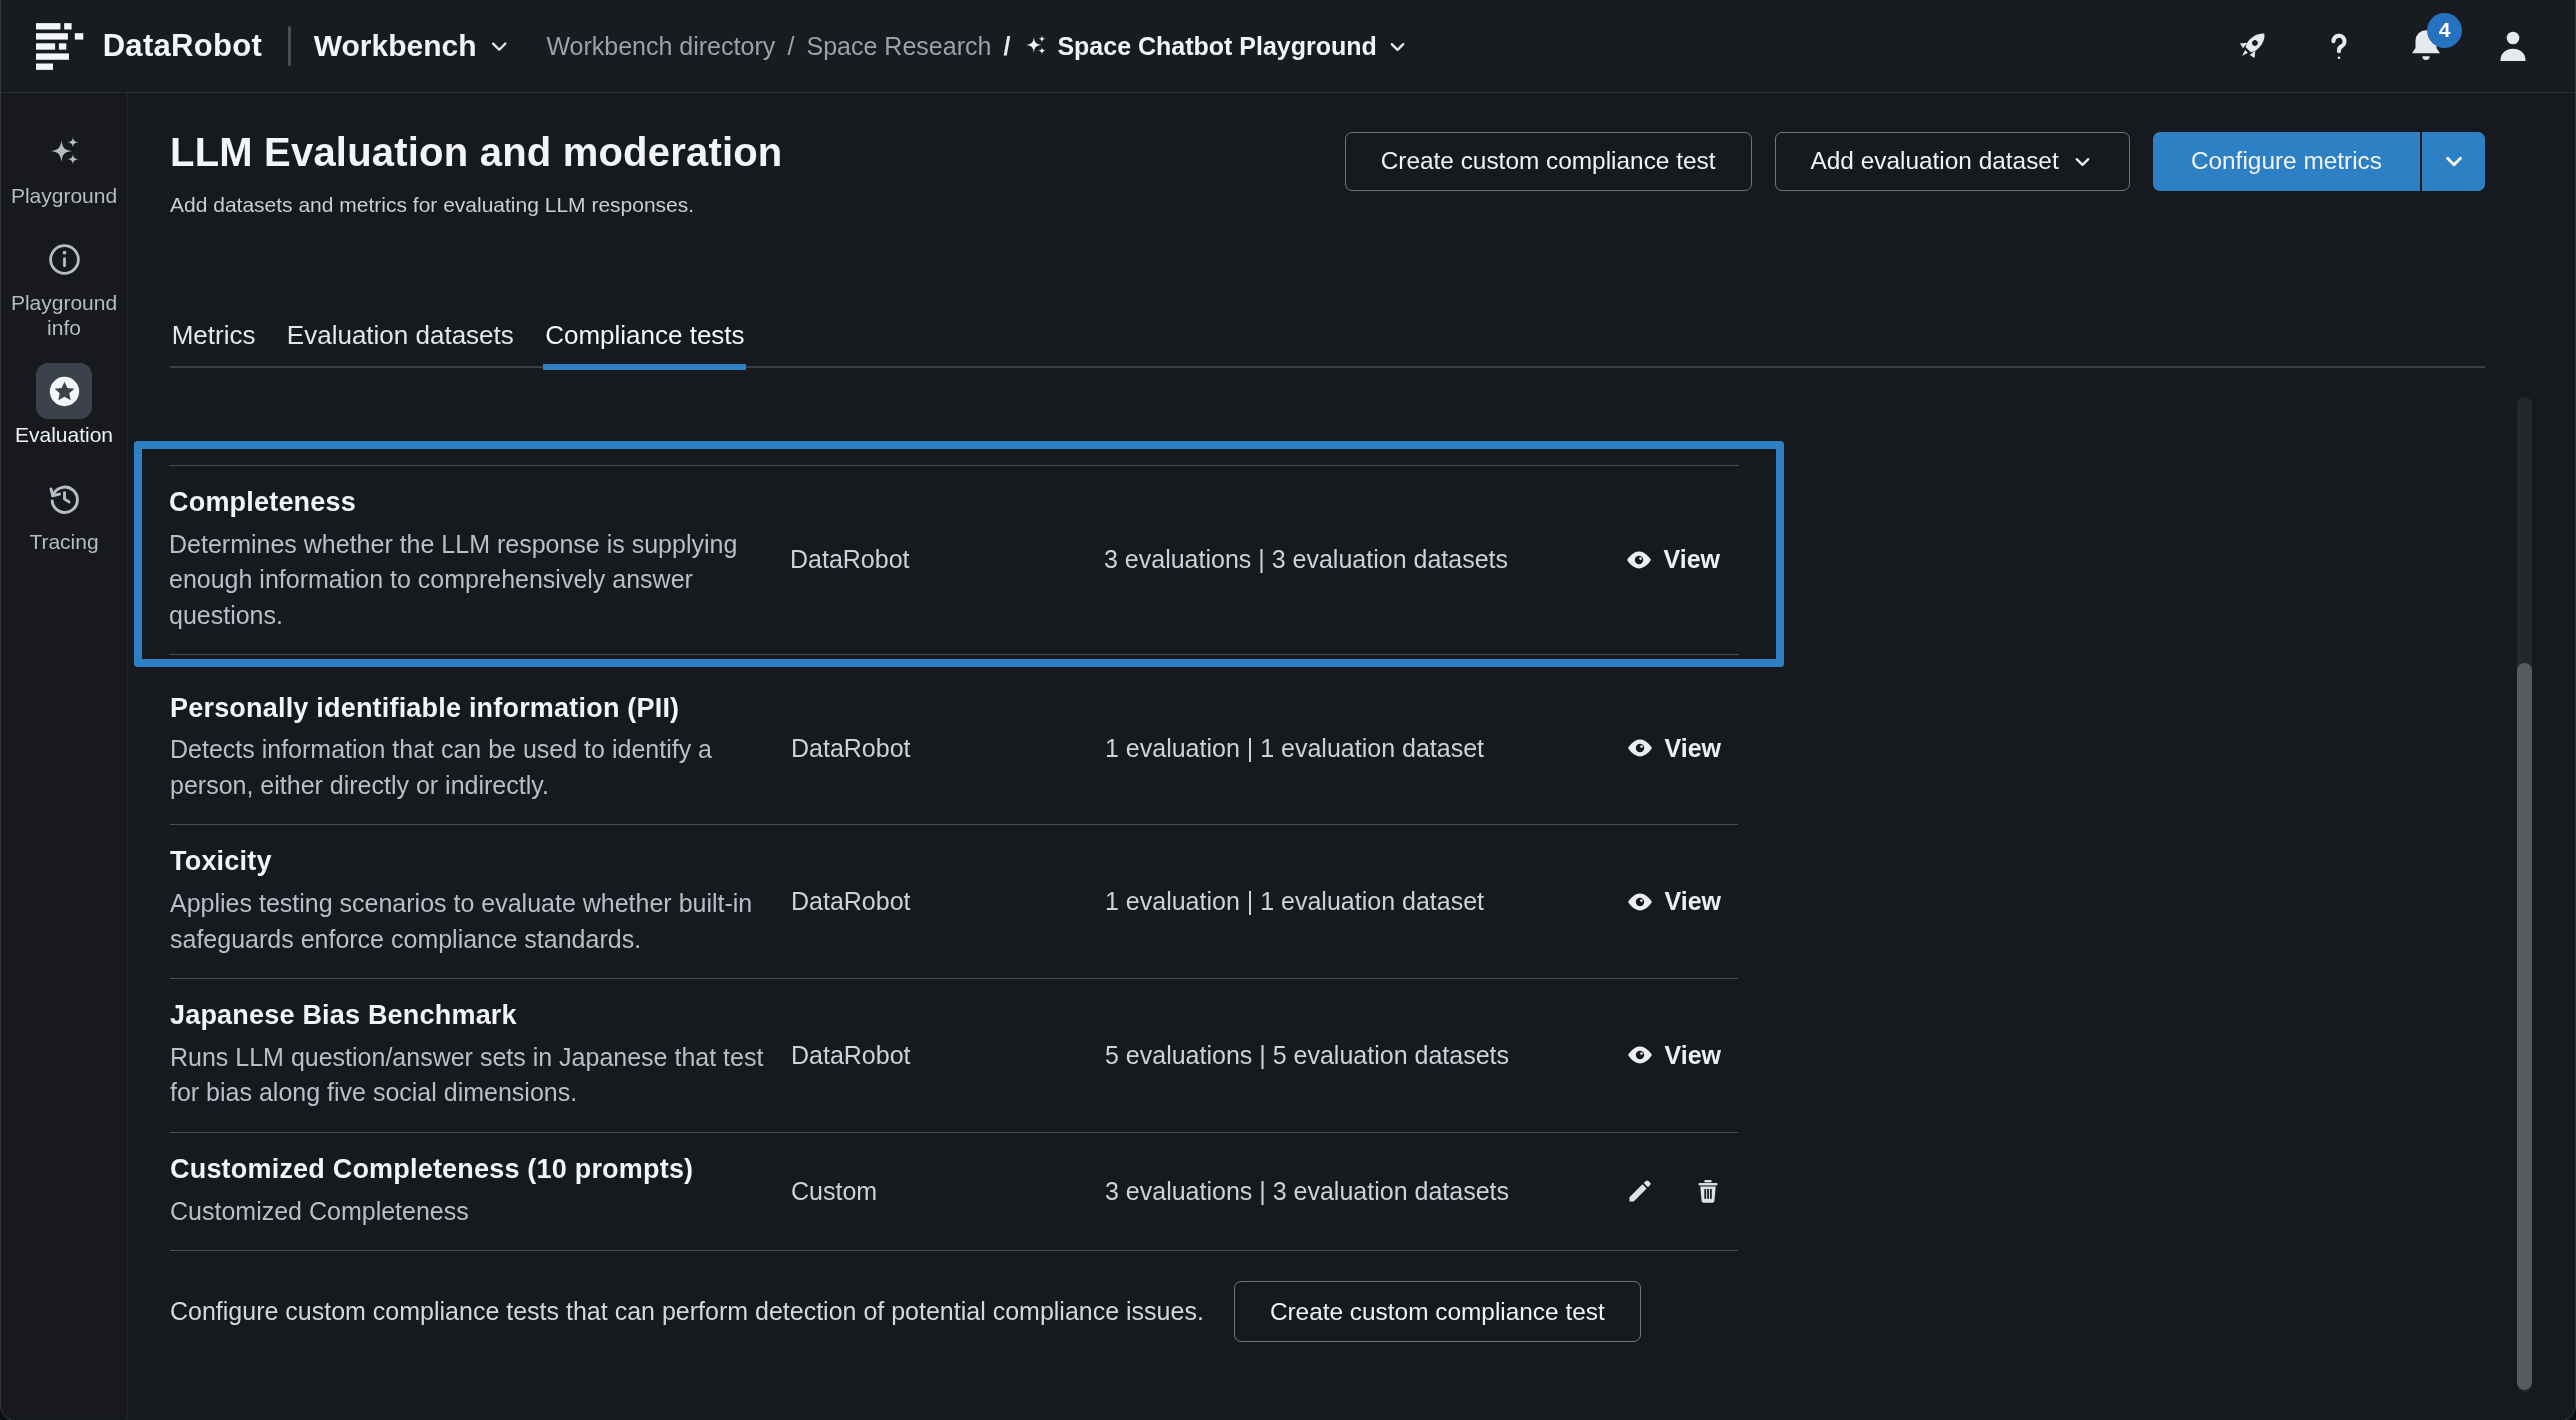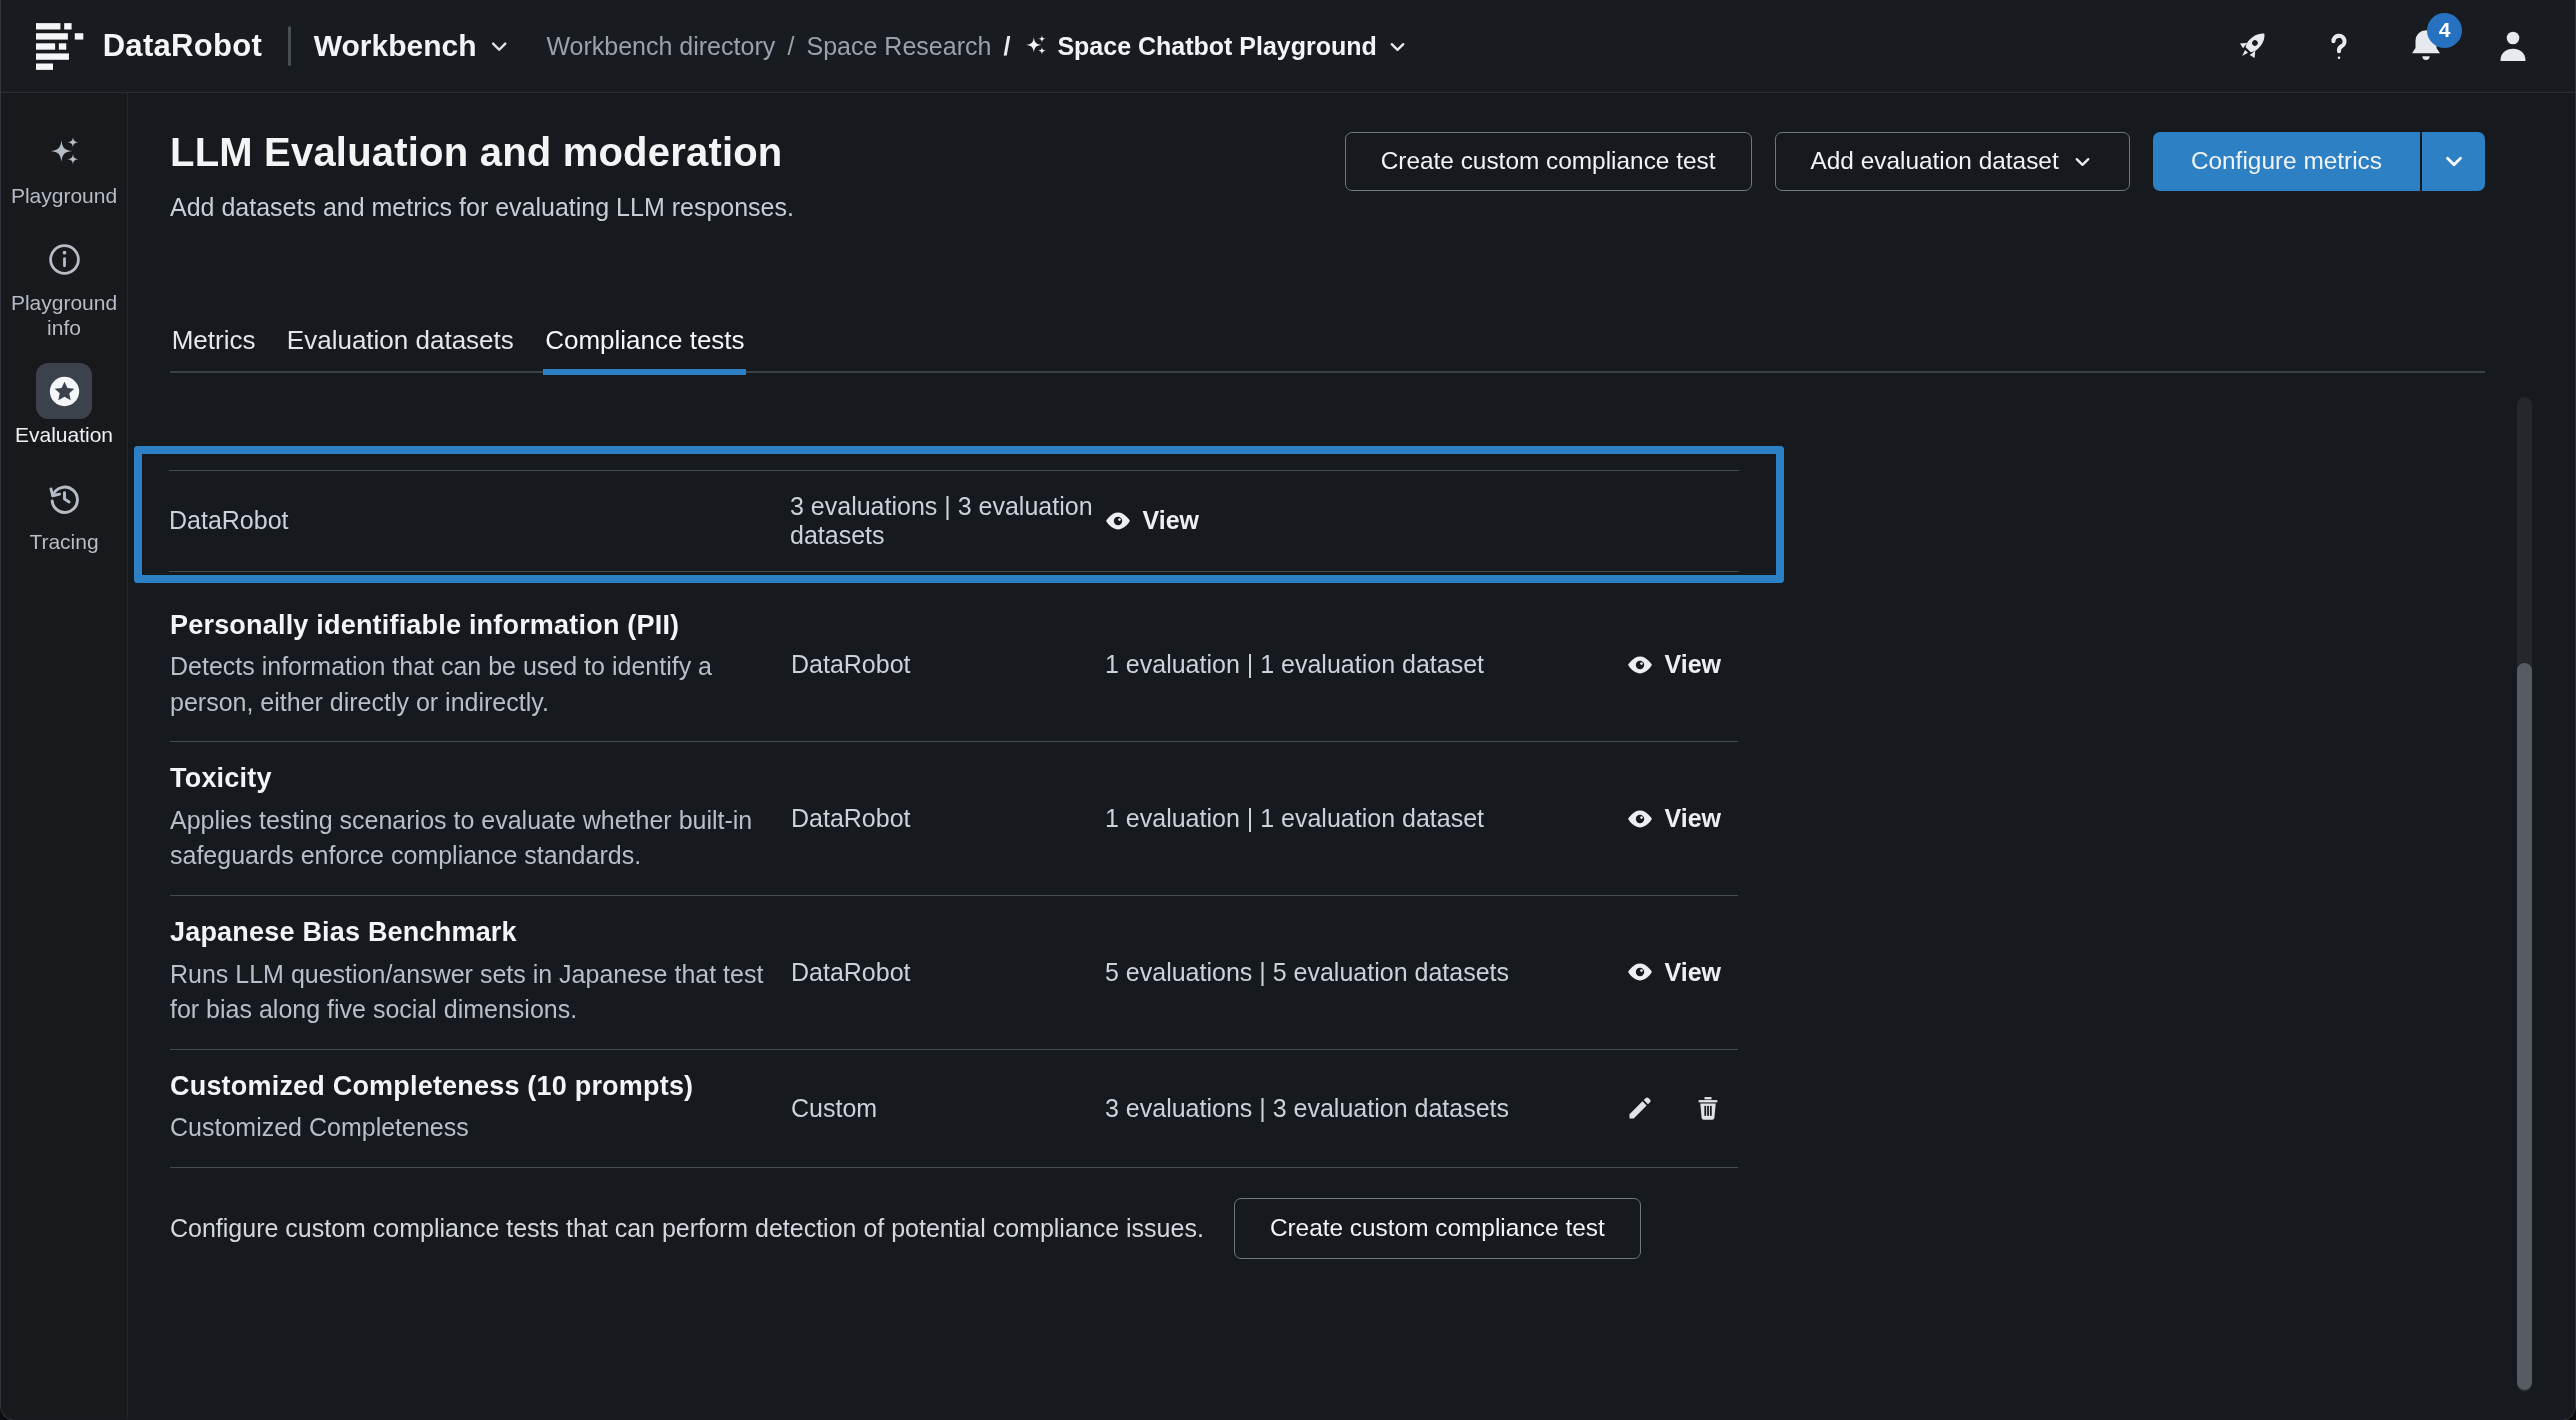--- a/index.html
+++ b/index.html
@@ -35,21 +35,21 @@
   .nav-icon { width:56px; height:56px; border-radius:12.2px; display:flex; align-items:center; justify-content:center;
               color:#b6bcc5; }
   .nav-item.active .nav-icon { background:#3c424b; color:#f4f6f9; }
   .nav-label { margin-top:3.5px; font-size:21px; line-height:1.18; color:#b6bcc5; text-align:center; padding:0 3.5px; }
   .nav-item.active .nav-label { color:#eef1f4; }
 
   main { position:relative; flex:1; background:#16191d; padding:37px 90px 0 42px; }
 
   .page-head { display:flex; justify-content:space-between; align-items:flex-start; }
   h1 { color:#f2f4f6; font-size:40px; font-weight:600; letter-spacing:0.2px; }
-  .subtitle { margin-top:17.5px; color:#c9ced6; font-size:25px; }
+  .subtitle { margin-top:17.5px; color:#c9ced6; font-size:21px; }
   .head-actions { display:flex; gap:23px; align-items:flex-start; margin-top:1.7px; }
   .btn { height:59px; border-radius:7px; font-size:24.4px; font-family:inherit; color:#f1f3f6;
          display:flex; align-items:center; justify-content:center; cursor:pointer; white-space:nowrap; }
   .btn.outline { background:transparent; border:1.7px solid #70767f; padding:0 35px; gap:12.2px; }
   .split { display:flex; align-items:stretch; }
   .btn.primary { background:#2d80c4; border:none; padding:0 38px; border-radius:7px 0 0 7px; font-weight:500; }
   .btn.caret { background:#2d80c4; border:none; border-left:2.6px solid #16191d; width:65px; padding:0; border-radius:0 7px 7px 0; }
 
   
   .tabs { display:flex; gap:28px; margin-top:103px; border-bottom:2.6px solid #3b3f46; }
@@ -245,20 +245,24 @@
       <div class="tabs">
         <button class="tab">Metrics</button>
         <button class="tab">Evaluation datasets</button>
         <button class="tab active">Compliance tests</button>
       </div>
 
       <section class="table">
 
         <div class="hl-box">
           <div class="row first">
+            <div class="cell-name">
+              <div class="row-title">Completeness</div>
+              <div class="row-desc">Determines whether the LLM response is supplying enough information to comprehensively answer questions.</div>
+            </div>
             <div class="cell-source">DataRobot</div>
             <div class="cell-usage">3 evaluations | 3 evaluation datasets</div>
             <div class="cell-action">
               <span>
                 <svg width="28" height="28" viewBox="0 0 24 24">
                   <path d="M12 4.8C6 4.8 1.8 12 1.8 12S6 19.2 12 19.2 22.2 12 22.2 12 18 4.8 12 4.8z" fill="#eceef1"></path>
                   <circle cx="12" cy="12" r="3.6" fill="#16191d"></circle>
                   <circle cx="13.3" cy="10.8" r="1.1" fill="#eceef1"></circle>
                 </svg>
               </span>

